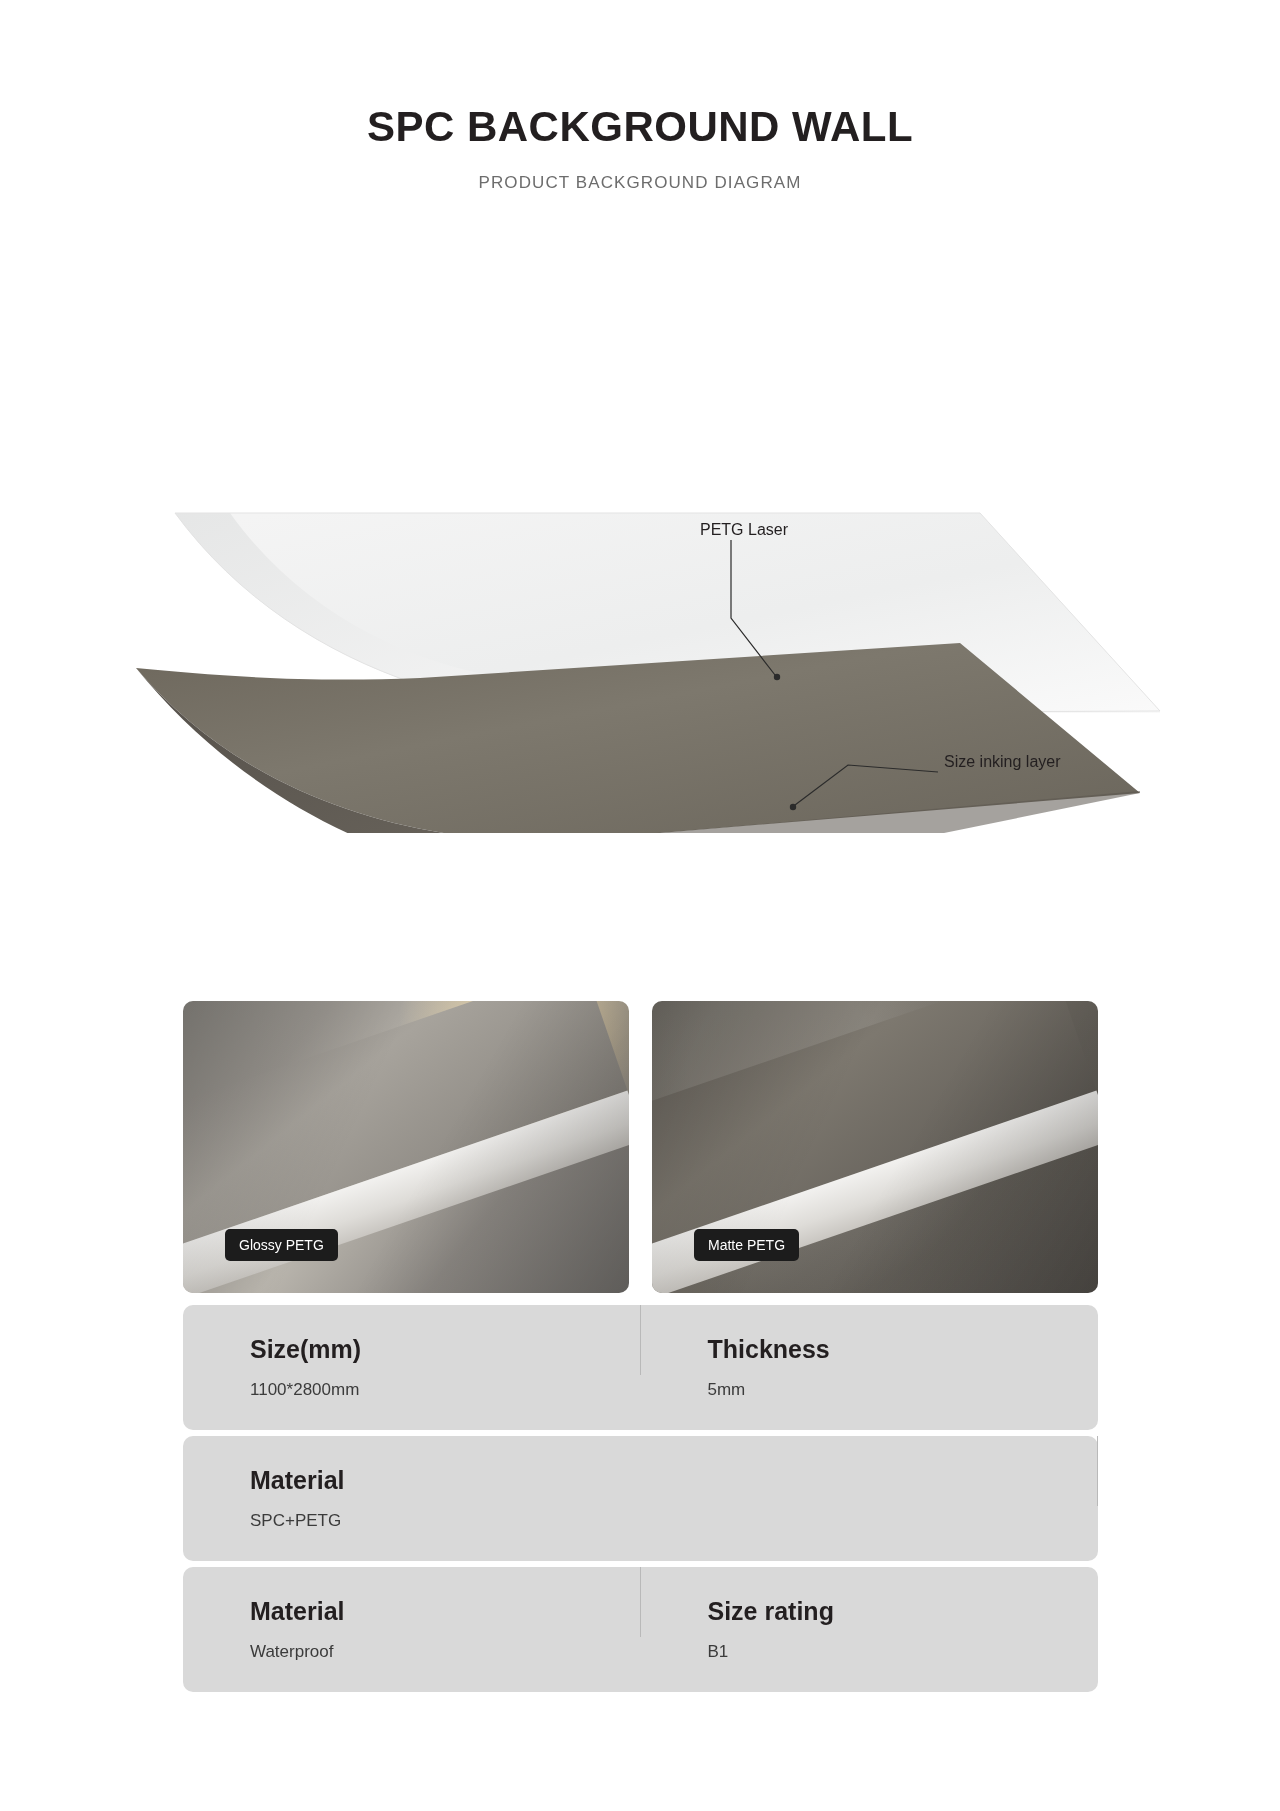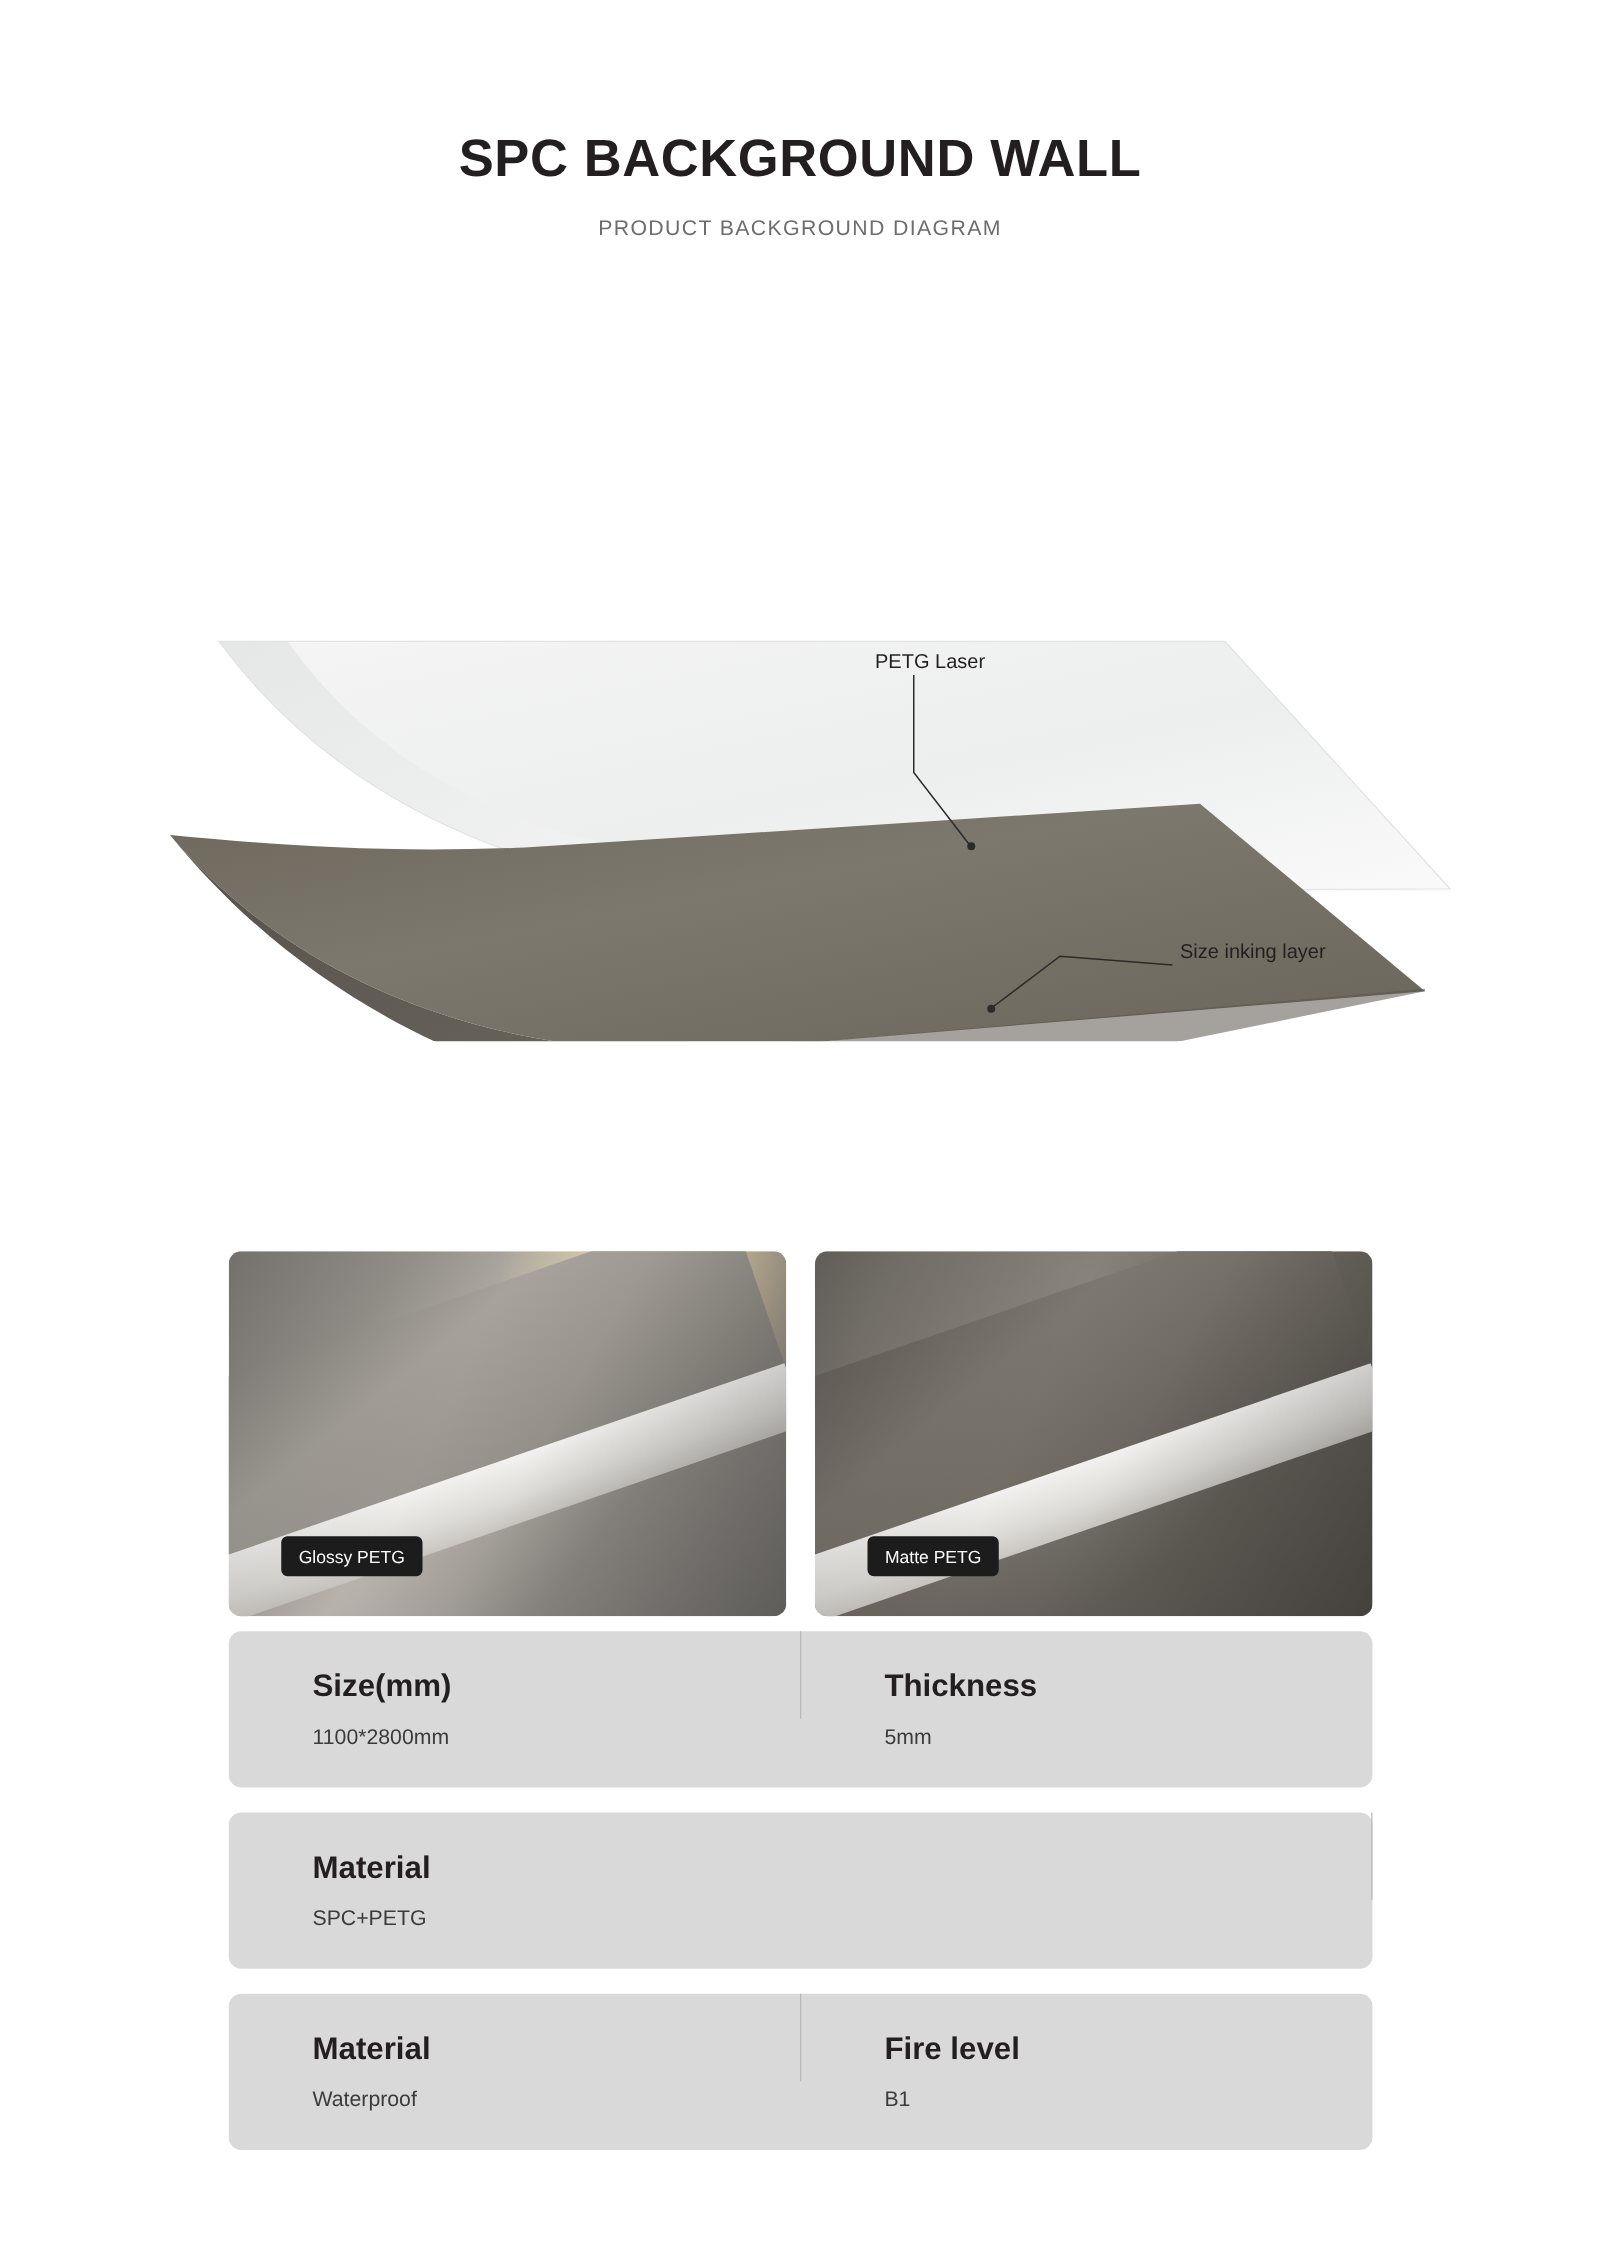--- a/index.html
+++ b/index.html
@@ -129,21 +129,21 @@
   }
 
   
   .specs {
     position: absolute;
     left: 183px;
     top: 1305px;
     width: 915px;
     display: flex;
     flex-direction: column;
-    gap: 20px;
+    gap: 6px;
   }
   .spec-row {
     display: flex;
     background: #d9d9d9;
     border-radius: 10px;
     height: 125px;
     align-items: center;
   }
   .spec-cell {
     flex: 1;
@@ -283,18 +283,18 @@
       <div class="spec-val">SPC+PETG</div>
     </div>
   </div>
 
   <div class="spec-row">
     <div class="spec-cell first">
       <div class="spec-key">Material</div>
       <div class="spec-val">Waterproof</div>
     </div>
     <div class="spec-cell">
-      <div class="spec-key">Fire level</div>
+      <div class="spec-key">Size rating</div>
       <div class="spec-val">B1</div>
     </div>
   </div>
 
 </div>
 
 </body></html>

